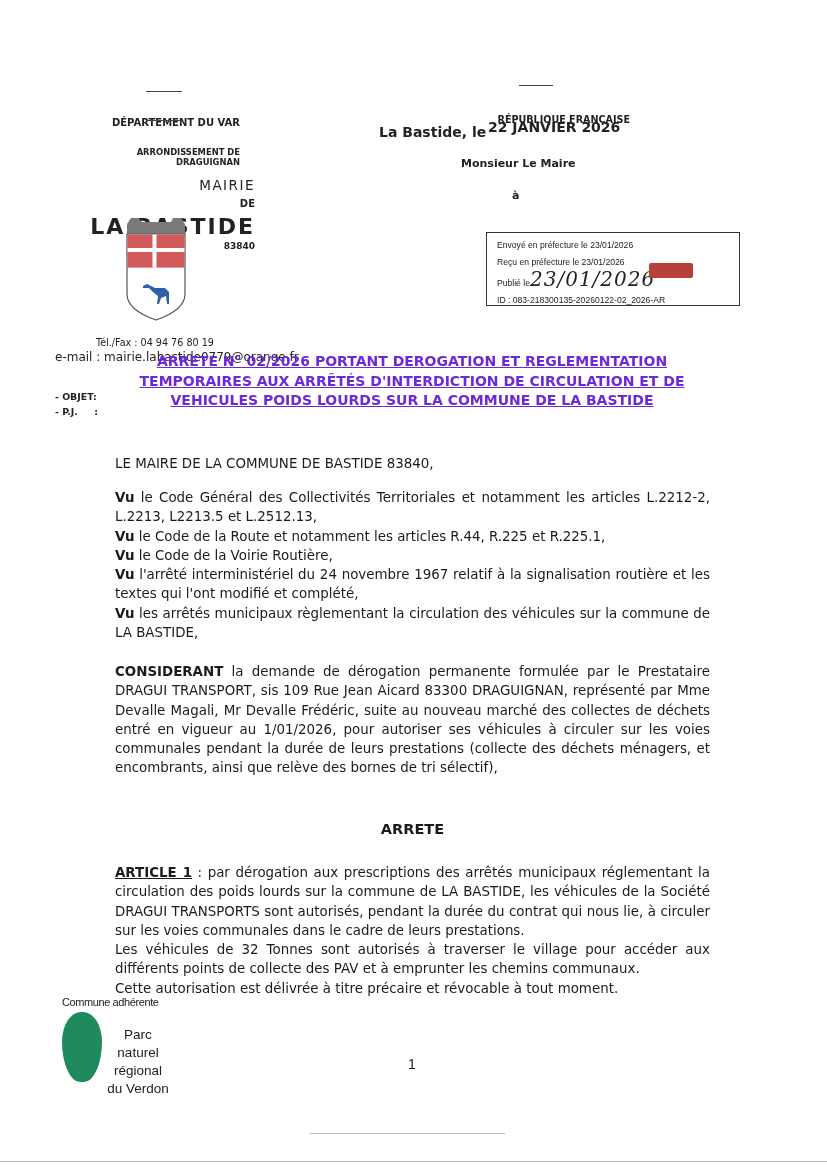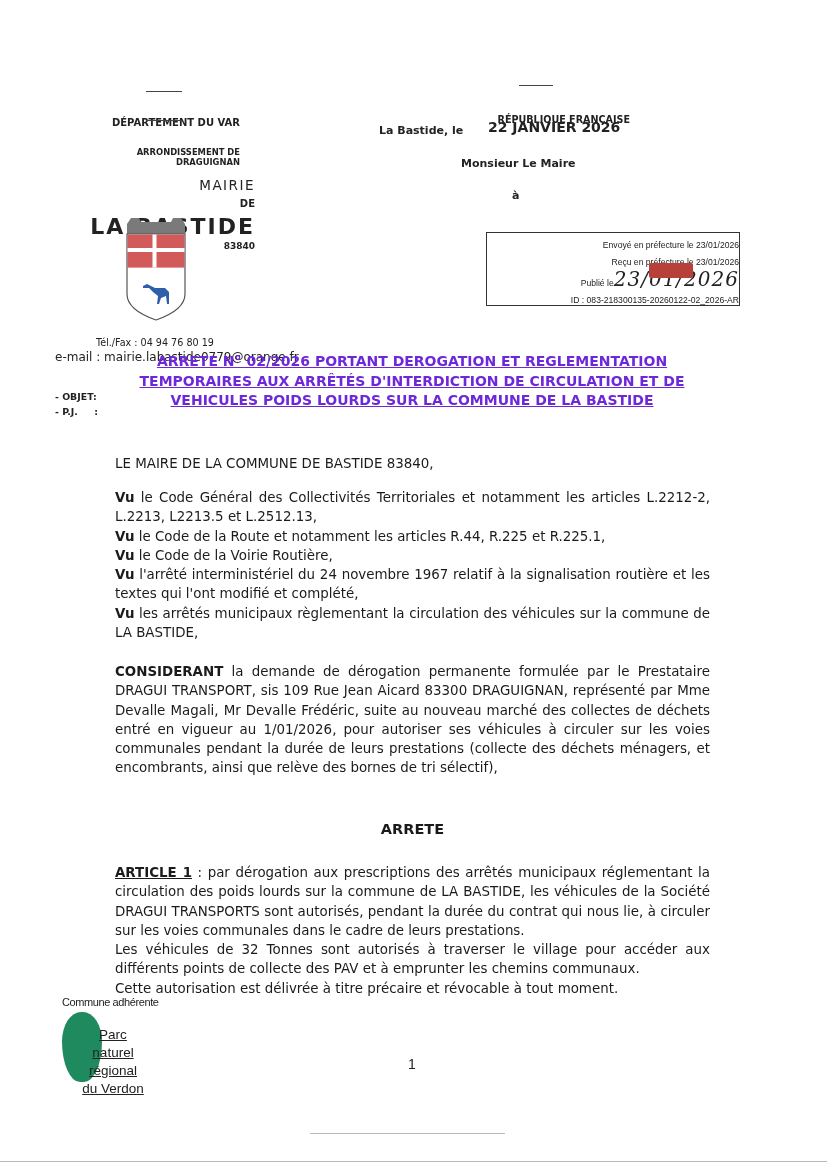--- a/index.html
+++ b/index.html
@@ -3,21 +3,21 @@
 <meta charset="utf-8">
 <style>
   html, body { margin: 0; padding: 0; background: #ffffff; }
   body { width: 827px; height: 1169px; position: relative; overflow: hidden; font-family: "DejaVu Sans", sans-serif; color: #1a1a1a; }
   .abs { position: absolute; }
   .hdr { font-family: "DejaVu Sans", sans-serif; font-weight: bold; text-align: right; color: #222; margin-top: 46px; }
   .rule { position: absolute; height: 1px; background: #444; }
   .body-text { font-family: "DejaVu Sans", sans-serif; font-size: 13.4px; line-height: 19.3px; color: #1b1b1b; text-align: justify; }
   .vu { font-weight: bold; }
   .title { font-family: "DejaVu Sans", sans-serif; font-weight: bold; font-size: 14px; line-height: 19.5px; text-align: center; text-decoration: underline; color: #6d28d9; }
-  .stamp { border: 1.5px solid #333; font-family: "Liberation Sans", sans-serif; font-size: 8.6px; color: #222; text-align: right; }
+  .stamp { border: 1.5px solid #333; font-family: "Liberation Sans", sans-serif; font-size: 8.6px; color: #222; }
   .stamp div { line-height: 17px; padding-left: 10px; }
   .hand { font-family: "DejaVu Serif", serif; font-style: italic; font-size: 20px; letter-spacing: 1px; }
   .small { font-family: "DejaVu Sans", sans-serif; font-size: 10.2px; color: #222; }
   .pnr { font-family: "Liberation Sans", sans-serif; font-size: 13.5px; color: #222; text-align: center; line-height: 18px; }
 </style>
 </head>
 <body>
 
 <div class="abs hdr" style="left:70px; top:71px; width:170px; font-size:10px;">DÉPARTEMENT DU VAR</div>
 <div class="rule" style="left:146px; top:91px; width:36px;"></div>
@@ -40,21 +40,21 @@
 </div>
 
 <div class="abs small" style="left:96px; top:337px; font-size:9.6px;">Tél./Fax : 04 94 76 80 19</div>
 <div class="abs small" style="left:55px; top:350px; font-size:12px;">e-mail : mairie.labastide0779@orange.fr</div>
 <div class="abs small" style="left:55px; top:391px; font-size:9.4px; font-weight:bold;">- OBJET:</div>
 <div class="abs small" style="left:55px; top:406px; font-size:9.4px; font-weight:bold; white-space:pre;">- P.J.     :</div>
 
 <div class="abs hdr" style="left:440px; top:68px; width:190px; font-size:9.6px;">RÉPUBLIQUE FRANÇAISE</div>
 <div class="rule" style="left:519px; top:85px; width:34px;"></div>
 
-<div class="abs" style="left:379px; top:124px; font-size:11px; font-weight:bold; color:#222;">La Bastide, le</div>
+<div class="abs" style="left:379px; top:124px; font-size:14px; font-weight:bold; color:#222;">La Bastide, le</div>
 <div class="abs" style="left:488px; top:119px; font-size:14px; font-weight:bold; color:#222;">22 JANVIER 2026</div>
 <div class="abs" style="left:461px; top:157px; font-size:11px; font-weight:bold; color:#222;">Monsieur Le Maire</div>
 <div class="abs" style="left:512px; top:189px; font-size:11px; font-weight:bold; color:#222;">à</div>
 
 <div class="abs stamp" style="left:486px; top:232px; width:252px; height:72px;">
   <div style="padding-top:4px;">Envoyé en préfecture le 23/01/2026</div>
   <div>Reçu en préfecture le 23/01/2026</div>
   <div style="position:relative;">
     <span>Publié le</span><span class="hand">23/01/2026</span>
     <span style="position:absolute; left:162px; top:-8px; width:44px; height:15px; background:#b8403a; border-radius:2px;"></span>
@@ -85,21 +85,21 @@
 <div class="abs" style="left:115px; top:821px; width:595px; text-align:center; font-weight:bold; font-size:14.5px;">ARRETE</div>
 
 <div class="abs body-text" style="left:115px; top:863px; width:595px;">
   <div><span class="vu" style="text-decoration:underline;">ARTICLE 1</span><span> : </span><span>par dérogation aux prescriptions des arrêtés municipaux réglementant la circulation des poids lourds sur la commune de LA BASTIDE, les véhicules de la Société DRAGUI TRANSPORTS sont autorisés, pendant la durée du contrat qui nous lie, à circuler sur les voies communales dans le cadre de leurs prestations.</span></div>
   <div>Les véhicules de 32 Tonnes sont autorisés à traverser le village pour accéder aux différents points de collecte des PAV et à emprunter les chemins communaux.</div>
   <div>Cette autorisation est délivrée à titre précaire et révocable à tout moment.</div>
 </div>
 
 <div class="abs" style="left:62px; top:996px; font-family:'Liberation Sans', sans-serif; font-size:11px; color:#222; letter-spacing:-0.4px;text-align:center;">Commune adhérente</div>
 <div class="abs" style="left:62px; top:1012px; width:40px; height:70px; background:#1f8a5e; border-radius:48% 48% 45% 45% / 42% 42% 58% 58%;"></div>
-<div class="abs pnr" style="left:71px; top:1026px; width:84px;text-decoration:underline;">
+<div class="abs pnr" style="left:96px; top:1026px; width:84px;">
   <div>Parc</div>
   <div>naturel</div>
   <div>régional</div>
   <div>du Verdon</div>
 </div>
 <div class="abs" style="left:408px; top:1056px; font-family:'Liberation Sans', sans-serif; font-size:14px; color:#222;">1</div>
 
 <div class="rule" style="left:310px; top:1133px; width:195px; background:#bbb;"></div>
 <div class="rule" style="left:0; top:1161px; width:827px; background:#bbb;"></div>
 

